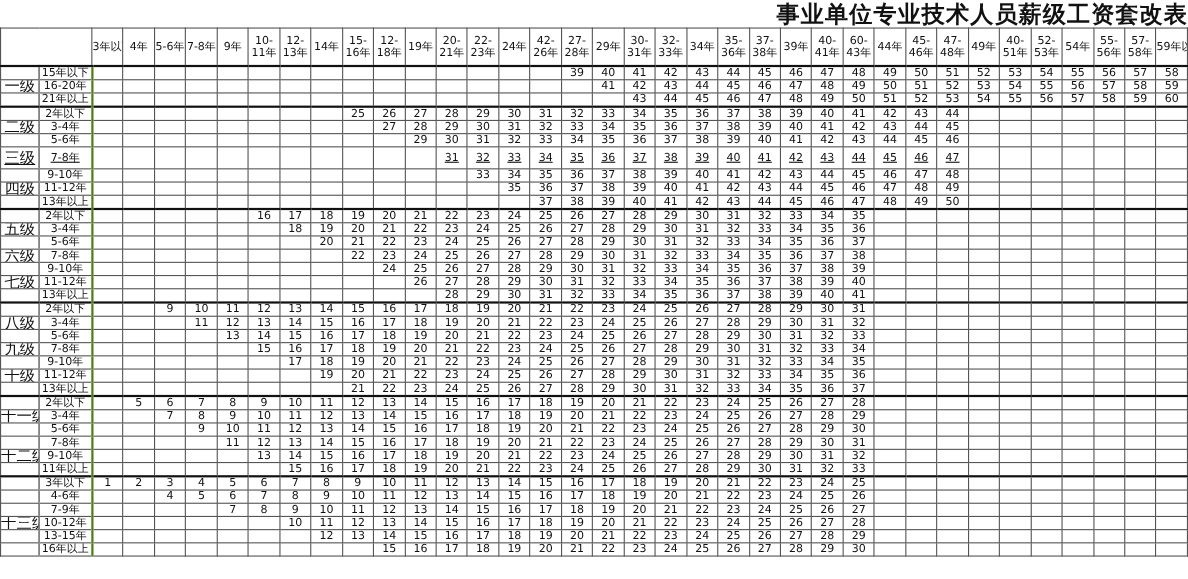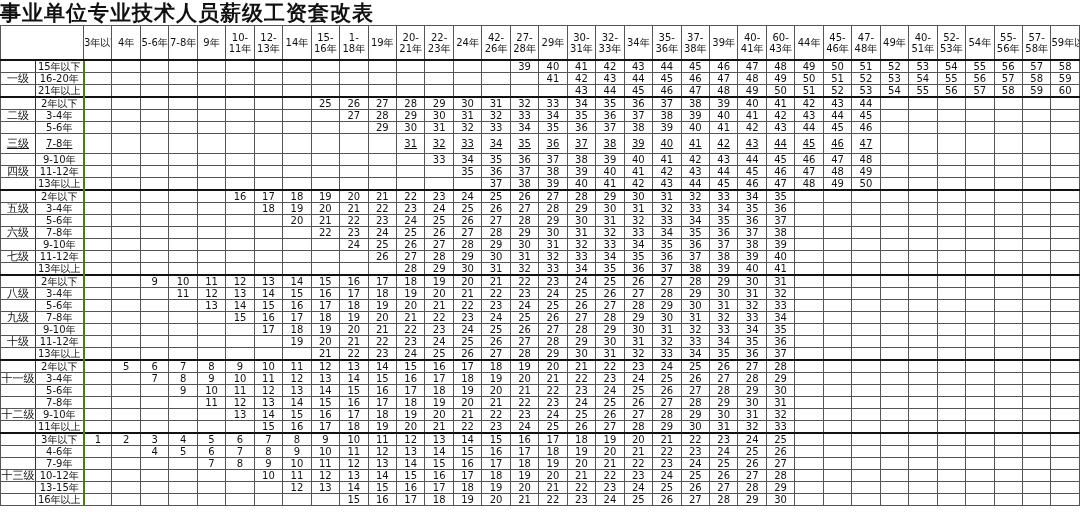--- a/index.html
+++ b/index.html
@@ -1,22 +1,22 @@
 <!DOCTYPE html>
 <html><head>
 <meta charset="utf-8">
 <style>
   html, body { margin:0; padding:0; background:#ffffff; }
   body { width:1080px; height:526px; overflow:hidden; font-family:"DejaVu Sans", sans-serif; color:#111; }
-  .title { height:25px; line-height:25px; text-align:left; font-family:"DejaVu Serif", serif; font-weight:bold; font-size:21px; letter-spacing:1px; white-space:nowrap; }
+  .title { height:25px; line-height:25px; text-align:right; font-family:"DejaVu Serif", serif; font-weight:bold; font-size:21px; letter-spacing:1px; white-space:nowrap; }
   table { border-collapse:collapse; table-layout:fixed; width:1080px; }
   td, th { border:1px solid #555; padding:0; text-align:center; vertical-align:middle; overflow:hidden; white-space:nowrap; font-weight:normal; }
   th { font-size:10px; line-height:11px; height:33px; white-space:normal; word-break:keep-all; }
   td { font-size:10px; height:11px; line-height:10px; }
-  td.grade { font-size:11px; border-right:none; }
+  td.grade { font-size:14px; border-right:none; }
   td.tenure { font-size:10px; border-left:1px solid #333; border-right:2px solid #4d7c0f;margin-left:28px; }
   tr.block-start td { border-top:2px solid #111; }
   thead tr th { border-bottom:2px solid #111; }
   tr.tall td { height:19px;text-decoration:underline; }
   col.c-grade { width:35px; }
   col.c-ten { width:48px; }
 </style>
 </head>
 <body>
 
@@ -67,21 +67,21 @@
         <th colspan="2"></th>
         <th>3年以下</th>
         <th>4年</th>
         <th>5-6年</th>
         <th>7-8年</th>
         <th>9年</th>
         <th>10-11年</th>
         <th>12-13年</th>
         <th>14年</th>
         <th>15-16年</th>
-        <th>1-18年</th>
+        <th>12-18年</th>
         <th>19年</th>
         <th>20-21年</th>
         <th>22-23年</th>
         <th>24年</th>
         <th>42-26年</th>
         <th>27-28年</th>
         <th>29年</th>
         <th>30-31年</th>
         <th>32-33年</th>
         <th>34年</th>

